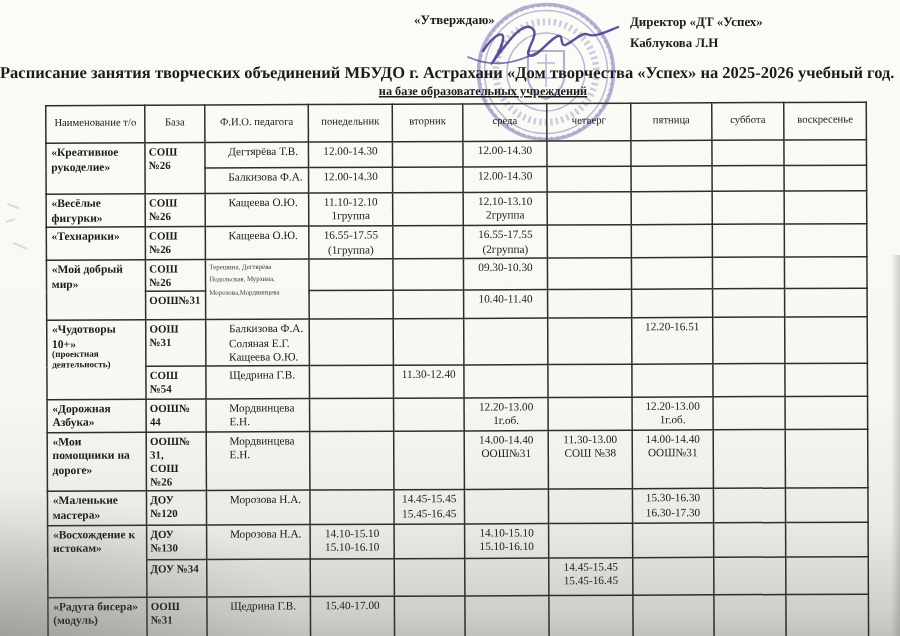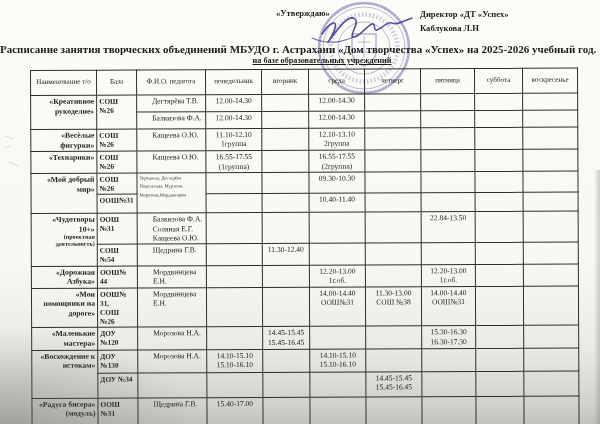--- a/index.html
+++ b/index.html
@@ -32,21 +32,21 @@
   .sched th,.sched td{
     border:1px solid #2f2e2b;
     padding:1px 2px;
     vertical-align:top;
     text-align:center;
     font-size:7.6px;line-height:1.25;
     white-space:pre-line;overflow:hidden;
   }
   .sched th{font-weight:normal;font-size:7.1px;vertical-align:middle;height:22px;line-height:1.1;word-break:break-word;}
   .sched th:last-child{word-break:break-all;}
-  td.k-n{text-align:right;font-weight:bold;font-size:7.7px;padding-left:3px;}
+  td.k-n{text-align:left;font-weight:bold;font-size:7.7px;padding-left:3px;}
   td.k-b{text-align:left;font-weight:bold;font-size:7.3px;padding-left:2px;}
   td.k-f{text-align:left;font-size:7.5px;padding-left:15px;}
   td.k-ft{text-align:left;font-size:4.6px;line-height:1.8;color:#3c3b38;padding-left:2px;}
   td.k-t{font-size:7.5px;}
   .sub{font-size:6.1px;font-weight:bold;line-height:1.15;}
 </style>
 </head>
 <body>
 
 <div class="page">
@@ -186,21 +186,21 @@
         <tr style="height: 26px;">
           <td class="k-n" rowspan="2">«Чудотворы 10+»<div class="sub">(проектная деятельность)</div></td>
           <td class="k-b">ООШ №31</td>
           <td class="k-f">Балкизова Ф.А.
 Соляная Е.Г.
 Кащеева О.Ю.</td>
           <td class="k-t"></td>
           <td class="k-t"></td>
           <td class="k-t"></td>
           <td class="k-t"></td>
-          <td class="k-t">22.84-13.50</td>
+          <td class="k-t">12.20-16.51</td>
           <td class="k-t"></td>
           <td class="k-t"></td>
         </tr>
         <tr style="height: 16px;">
           <td class="k-b">СОШ №54</td>
           <td class="k-f">Щедрина Г.В.</td>
           <td class="k-t"></td>
           <td class="k-t">11.30-12.40</td>
           <td class="k-t"></td>
           <td class="k-t"></td>

